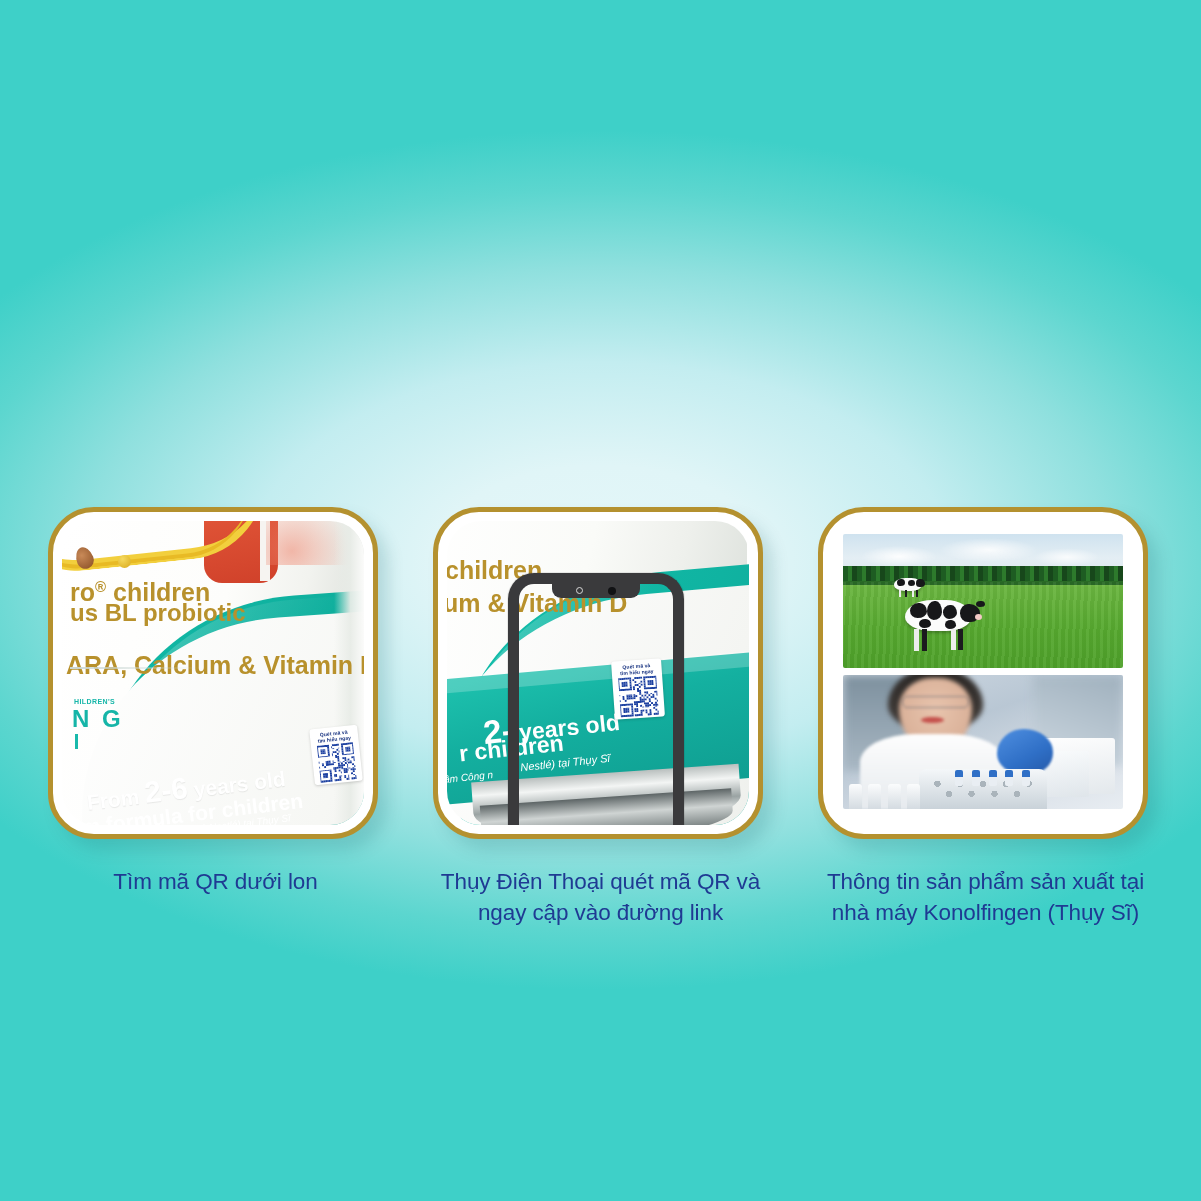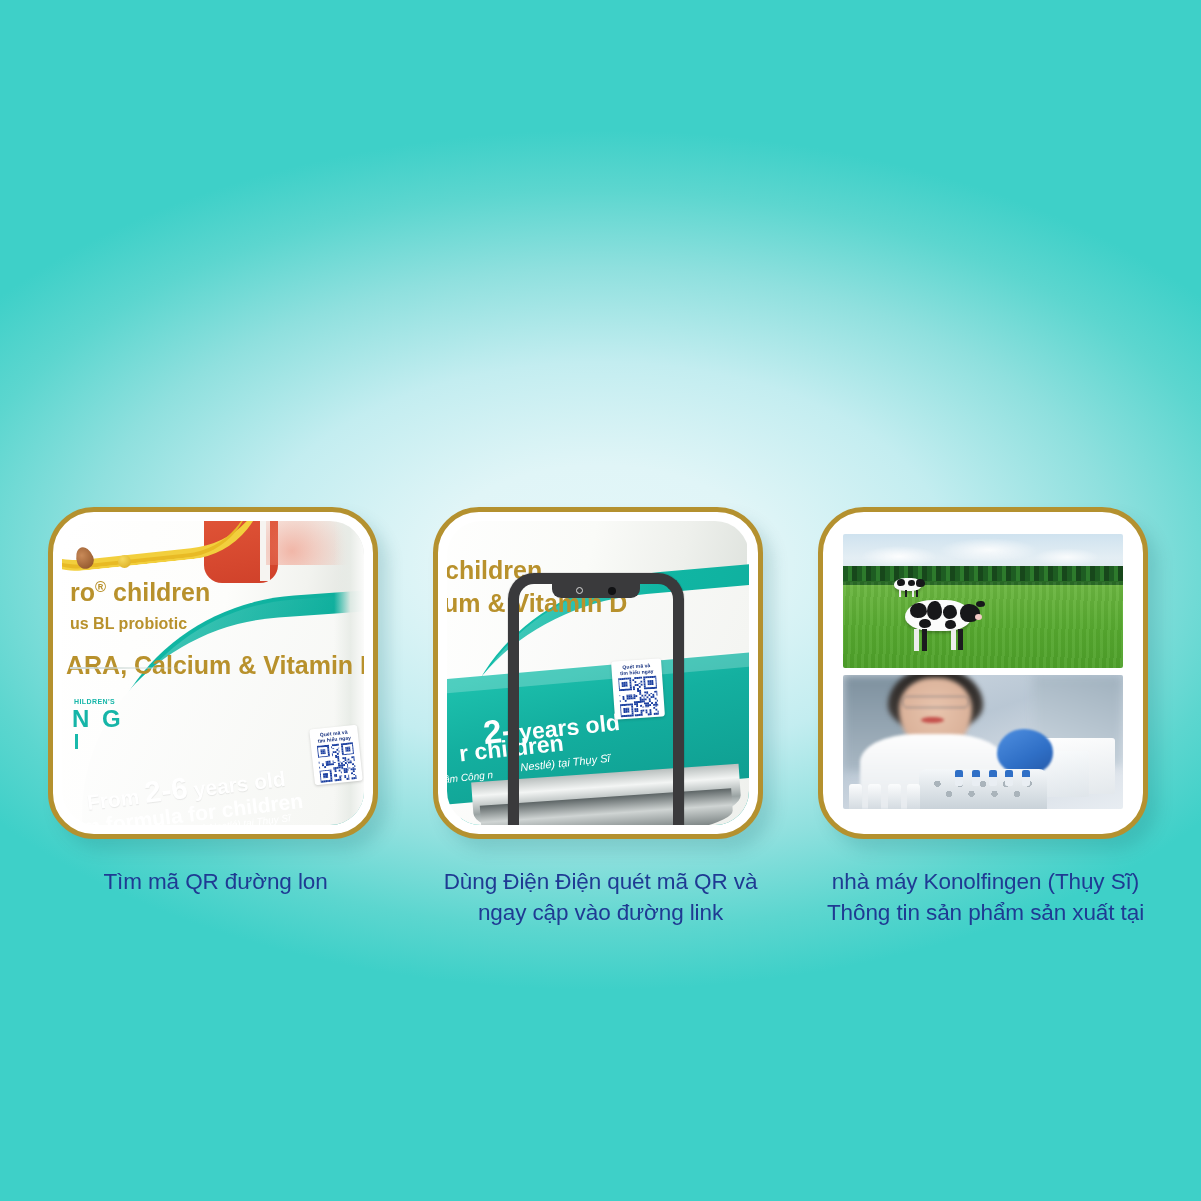--- a/index.html
+++ b/index.html
@@ -168,21 +168,21 @@
     background: linear-gradient(90deg, rgba(255,255,255,0), rgba(232,236,231,.95) 55%, #fbfbfa 100%);
   }
   .c1txt {
     position: absolute;
     color: #b8912c;
     font-weight: 700;
     white-space: nowrap;
     font-family: "Liberation Sans", sans-serif;
   }
   .c1txt.l1 { left: 8px; top: 57px; font-size: 25px; }
-  .c1txt.l2 { left: 8px; top: 94px; font-size: 16px; }
+  .c1txt.l2 { left: 8px; top: 78px; font-size: 24px; }
   .c1txt.l3 { left: 4px; top: 130px; font-size: 25px; }
   .c1txt .reg { font-size: 15px; vertical-align: super; }
   .c1-small {
     position: absolute; left: 12px; top: 177px;
     font-size: 7px; font-weight: 700; color: #17b6a9; letter-spacing: .4px;
   }
   .c1-big {
     position: absolute; left: 10px; top: 184px;
     font-size: 24px; font-weight: 700; color: #16b5a8; letter-spacing: 3px;
   }
@@ -1560,24 +1560,24 @@
             <div class="tube" style="left:23%;"></div>
           </div>
 
         </div>
       </div>
     </div>
 
   </div>
 
   <div class="captions">
-    <div class="cap-col">Tìm mã QR đường lon</div>
+    <div class="cap-col">Tìm mã QR dưới lon</div>
     <div class="cap-col">
-      <div>Dùng Điện Điện quét mã QR và</div>
+      <div>Thụy Điện Thoại quét mã QR và</div>
       <div>ngay cập vào đường link</div>
     </div>
     <div class="cap-col">
+      <div>Thông tin sản phẩm sản xuất tại</div>
       <div>nhà máy Konolfingen (Thụy Sĩ)</div>
-      <div>Thông tin sản phẩm sản xuất tại</div>
     </div>
   </div>
 
 </div>
 
 </body></html>

